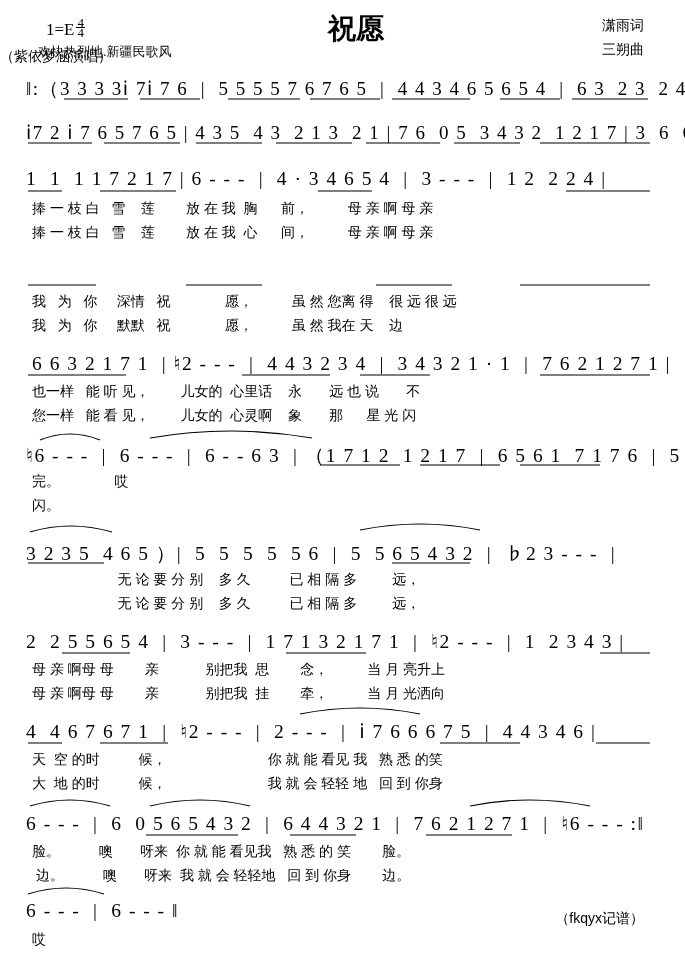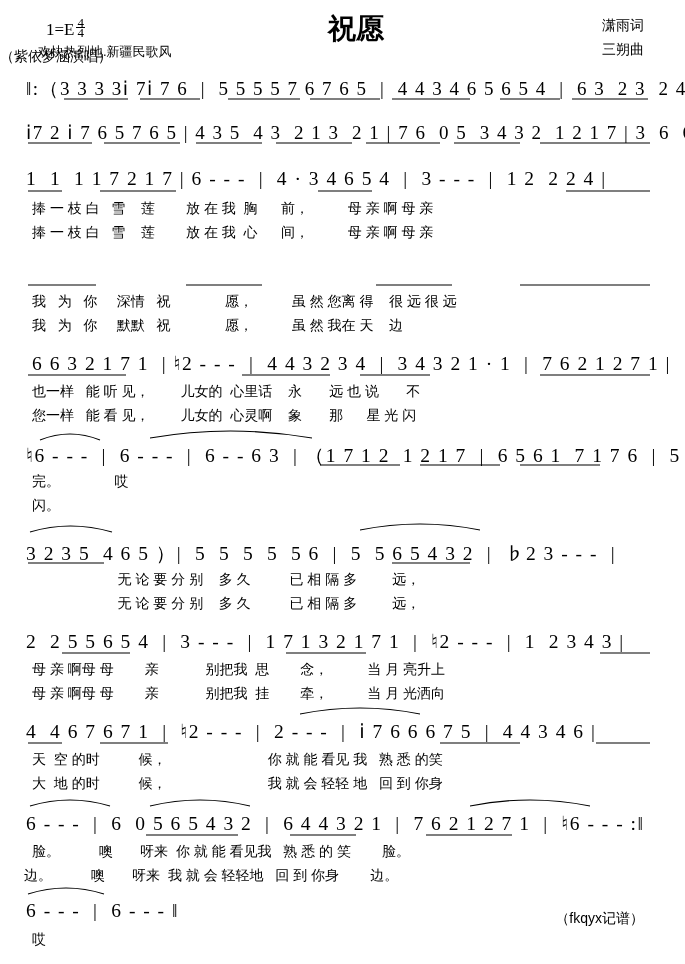--- a/index.html
+++ b/index.html
@@ -87,21 +87,21 @@
   <div class="blk nn" style="left:26px; top:630px; font-size:19.5px;">2  2 5 5 6 5 4  |  3 - - -  |  1 7 1 3 2 1 7 1  |  ♮2 - - -  |  1  2 3 4 3 |</div>
   <div class="blk ll" style="left:32px; top:661px;">母 亲 啊母 母        亲            别把我  思        念，          当 月 亮升上</div>
   <div class="blk ll" style="left:32px; top:685px;">母 亲 啊母 母        亲            别把我  挂        牵，          当 月 光洒向</div>
 
   <div class="blk nn" style="left:26px; top:720px; font-size:19.5px;">4  4 6 7 6 7 1  |  ♮2 - - -  |  2 - - -  |  ⅰ 7 6 6 6 7 5  |  4 4 3 4 6 |</div>
   <div class="blk ll" style="left:32px; top:751px;">天  空 的时          候，                          你 就 能 看见 我   熟 悉 的笑</div>
   <div class="blk ll" style="left:32px; top:775px;">大  地 的时          候，                          我 就 会 轻轻 地   回 到 你身</div>
 
   <div class="blk nn" style="left:26px; top:812px; font-size:19.5px;text-align:right;">6 - - -  |  6  0 5 6 5 4 3 2  |  6 4 4 3 2 1  |  7 6 2 1 2 7 1  |  ♮6 - - - :‖</div>
   <div class="blk ll" style="left:32px; top:843px;">脸。          噢       呀来  你 就 能 看见我   熟 悉 的 笑        脸。</div>
-  <div class="blk ll" style="left:24px; top:867px;">边。          噢       呀来  我 就 会 轻轻地   回 到 你身        边。</div>
+  <div class="blk ll" style="left:36px; top:867px;">边。          噢       呀来  我 就 会 轻轻地   回 到 你身        边。</div>
 
   <div class="blk nn" style="left:26px; top:900px; font-size:19.5px;">6 - - -  |  6 - - - ‖</div>
   <div class="blk ll" style="left:32px; top:931px;">哎</div>
 
   <div class="foot">（fkqyx记谱）</div>
 
   <svg width="685" height="964" style="position:absolute;left:0;top:0;pointer-events:none;">
     <g stroke="#000" fill="none" stroke-width="1.1">
 
       <line x1="64" y1="99" x2="128" y2="99"></line>

